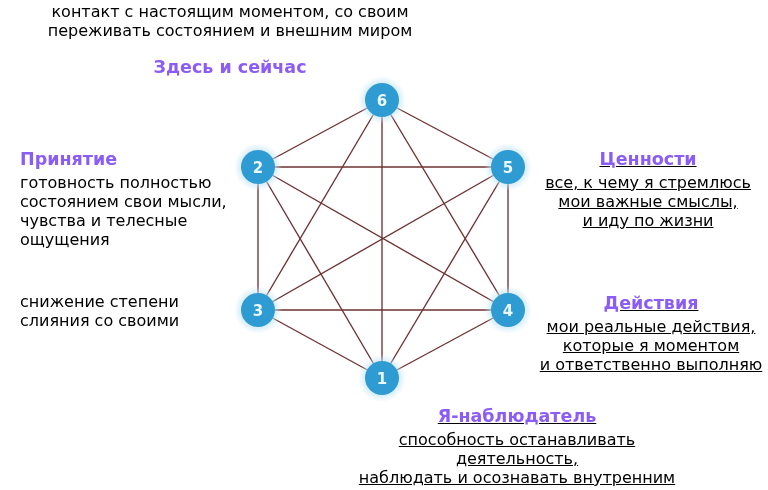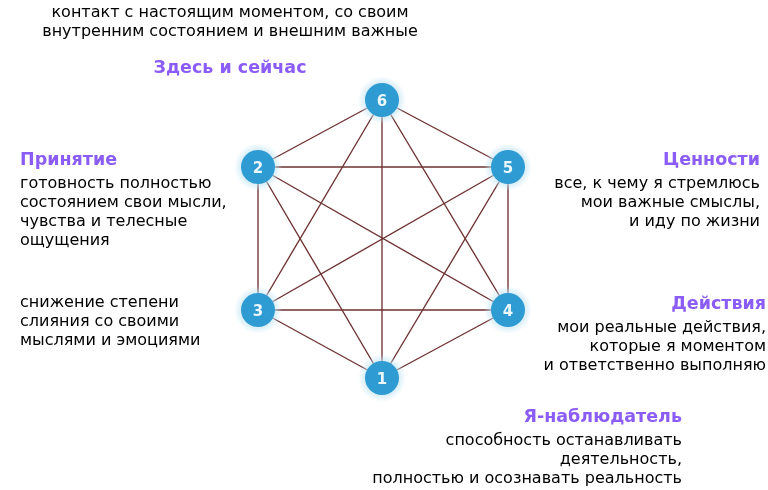--- a/index.html
+++ b/index.html
@@ -49,21 +49,21 @@
     white-space: nowrap;
   }
   .block .desc {
     color: #3c3a3a;
     font-size: 13.5px;
     line-height: 1.46;
     margin: 0;
   }
 
   .align-right  { text-align: left; }
-  .align-left   { text-align: right; }
+  .align-left   { text-align: center; text-decoration: underline; }
   .align-center { text-align: center; }
 
   
   #block-top         { left: 40px;  top: 2px;   width: 380px; }
   #block-acceptance  { left: 20px;  top: 148px; width: 218px; }
   #block-defusion    { left: 20px;  top: 292px; width: 218px; }
   #block-values      { left: 536px; top: 148px; width: 224px; }
   #block-actions     { left: 536px; top: 292px; width: 230px; }
   #block-self        { left: 352px; top: 405px; width: 330px; }
 </style>
@@ -127,42 +127,41 @@
           <circle cx="382" cy="100" r="17" fill="#2e9bd2"></circle>
           <text x="382" y="105.5" text-anchor="middle" class="node-num" fill="#eaf7fd">6</text>
         </g>
       </g>
   </svg>
 
   <div class="block align-center" id="block-top">
     <p class="desc">
       </p>
       <div>контакт с настоящим моментом, со своим</div>
-      <div>внутренним состоянием и внешним важные</div>
+      <div>переживать состоянием и внешним миром</div>
     <p></p>
     <p class="title">Здесь и сейчас</p>
   </div>
 
   <div class="block align-right" id="block-acceptance">
     <p class="title">Принятие</p>
     <p class="desc">
       </p>
       <div>готовность полностью</div>
       <div>состоянием свои мысли,</div>
       <div>чувства и телесные</div>
       <div>ощущения</div>
     <p></p>
   </div>
 
   <div class="block align-right" id="block-defusion">
     <p class="desc">
       </p>
       <div>снижение степени</div>
       <div>слияния со своими</div>
-      <div>мыслями и эмоциями</div>
     <p></p>
   </div>
 
   <div class="block align-left" id="block-values">
     <p class="title">Ценности</p>
     <p class="desc">
       </p>
       <div>все, к чему я стремлюсь</div>
       <div>мои важные смыслы,</div>
       <div>и иду по жизни</div>
@@ -177,17 +176,17 @@
       <div>которые я моментом</div>
       <div>и ответственно выполняю</div>
     <p></p>
   </div>
 
   <div class="block align-left" id="block-self">
     <p class="title">Я-наблюдатель</p>
     <p class="desc">
       </p>
       <div>способность останавливать деятельность,</div>
-      <div>полностью и осознавать реальность</div>
+      <div>наблюдать и осознавать внутренним</div>
     <p></p>
   </div>
 
 </div>
 
 </body></html>

